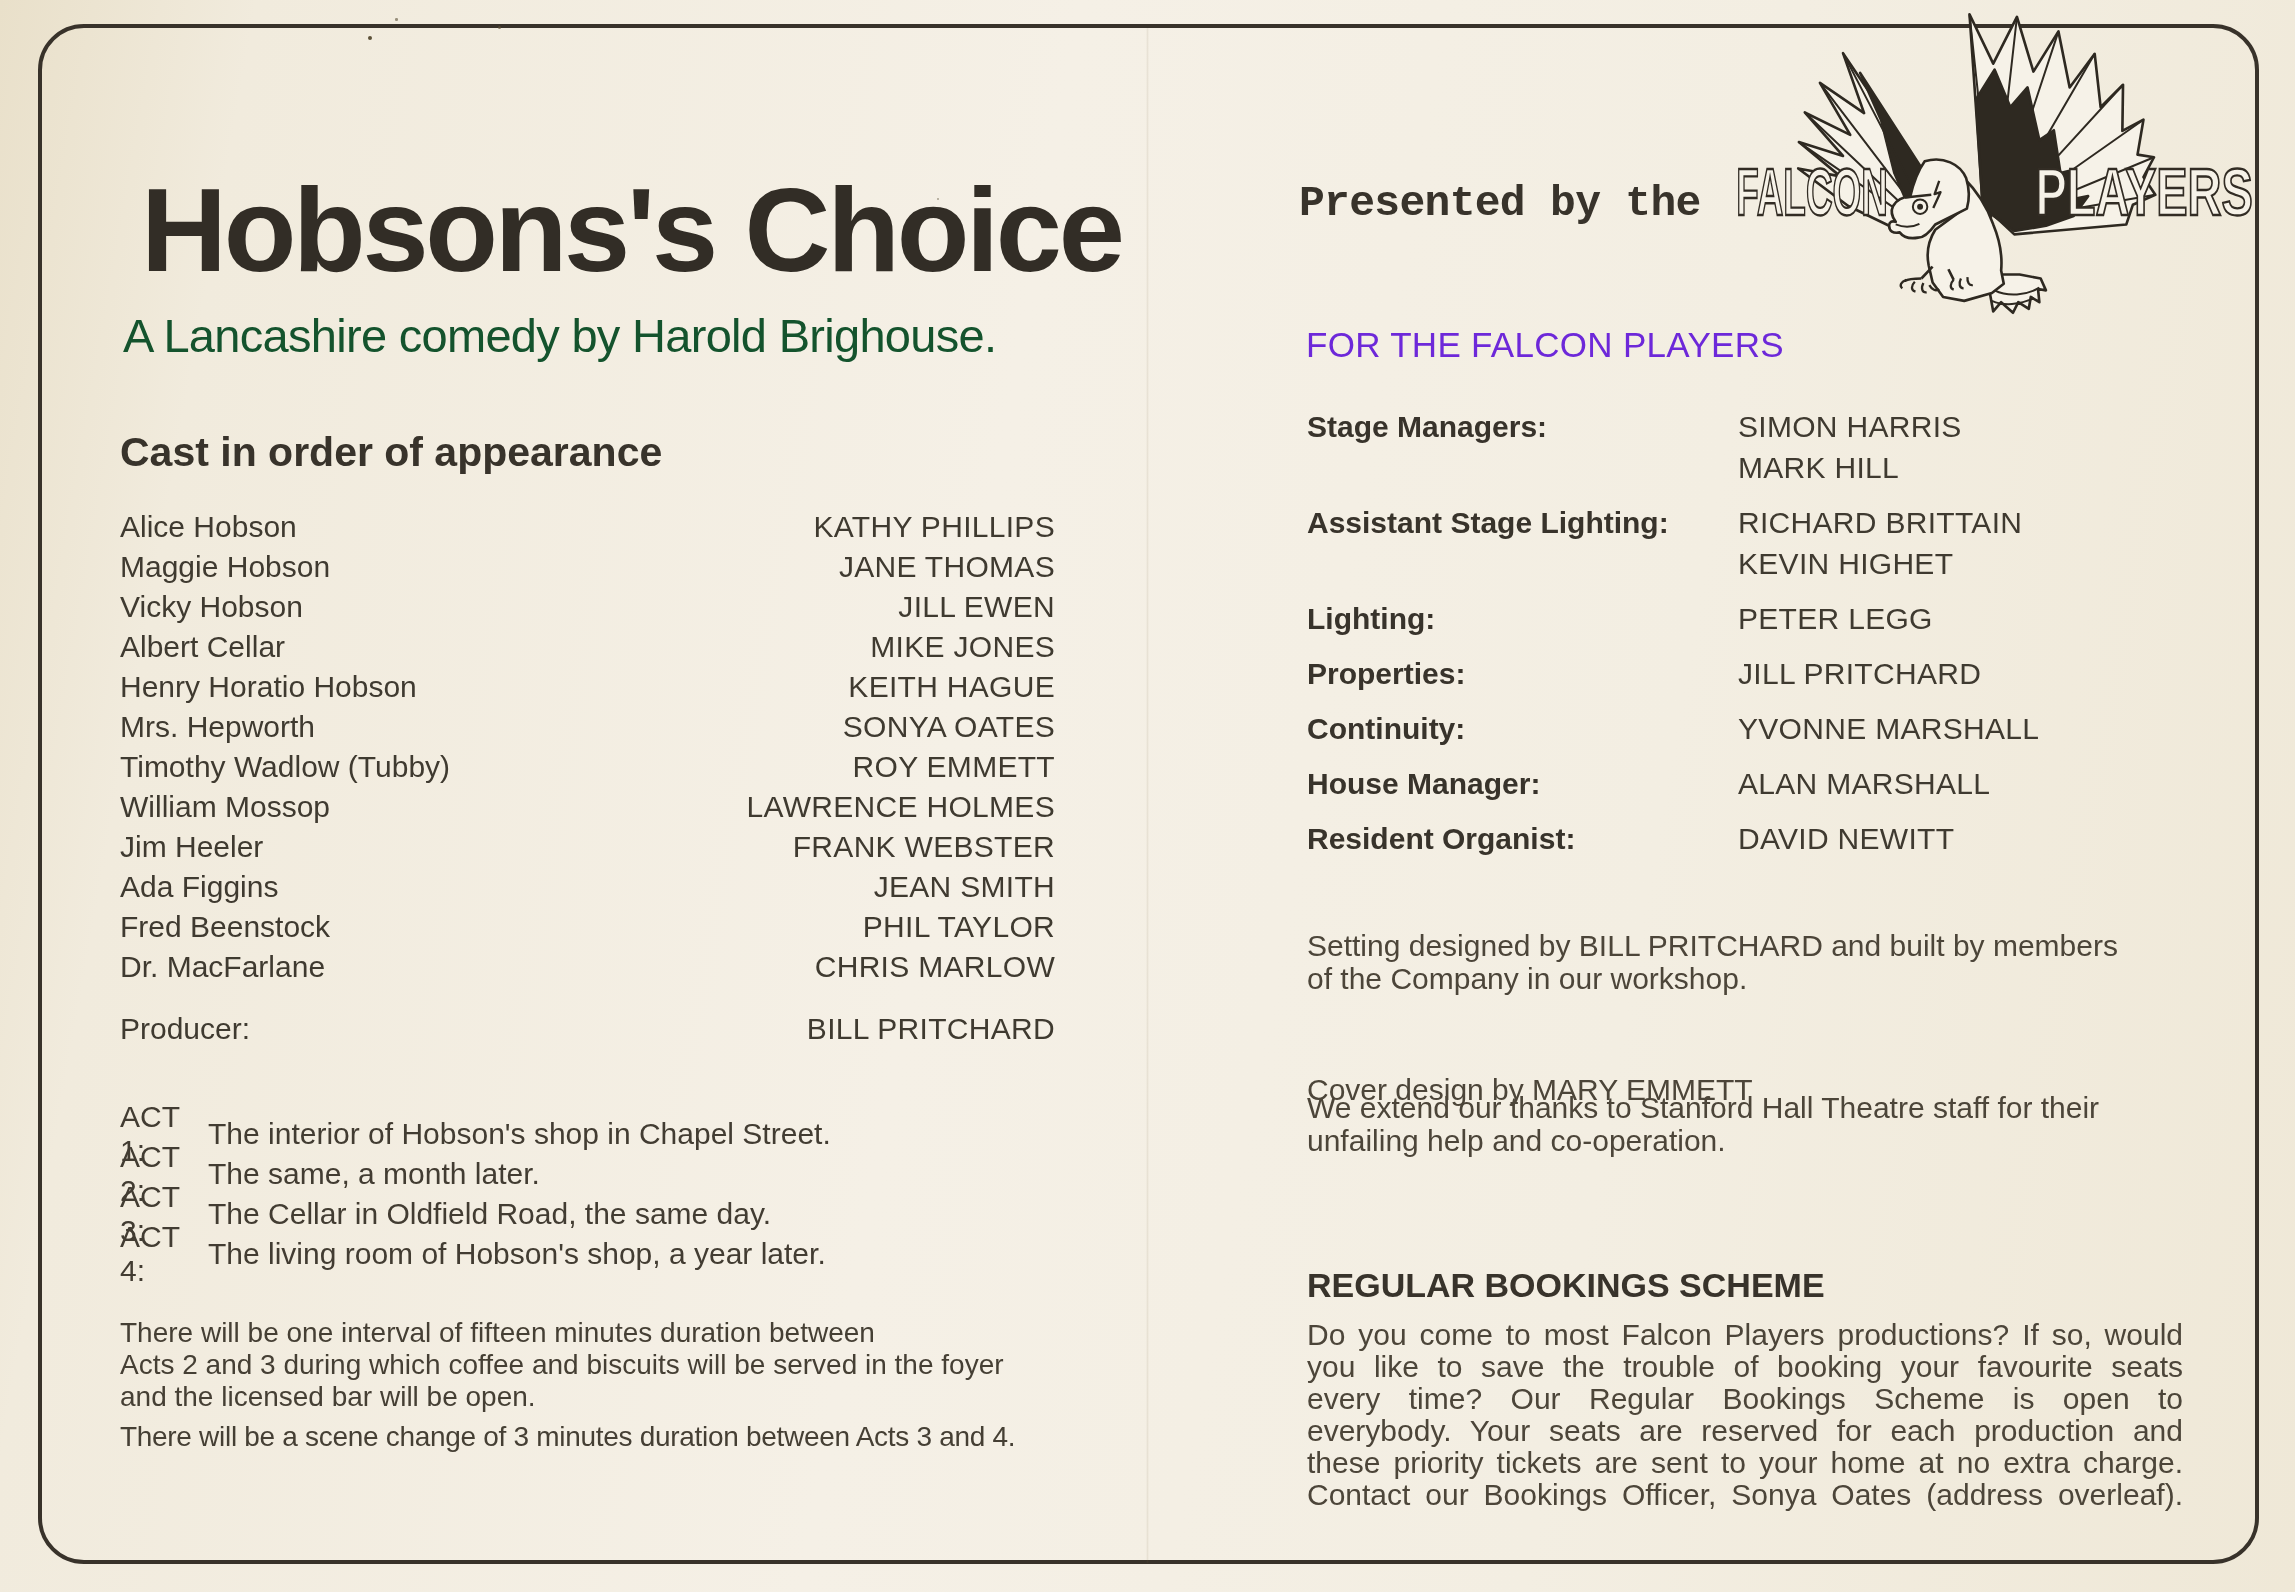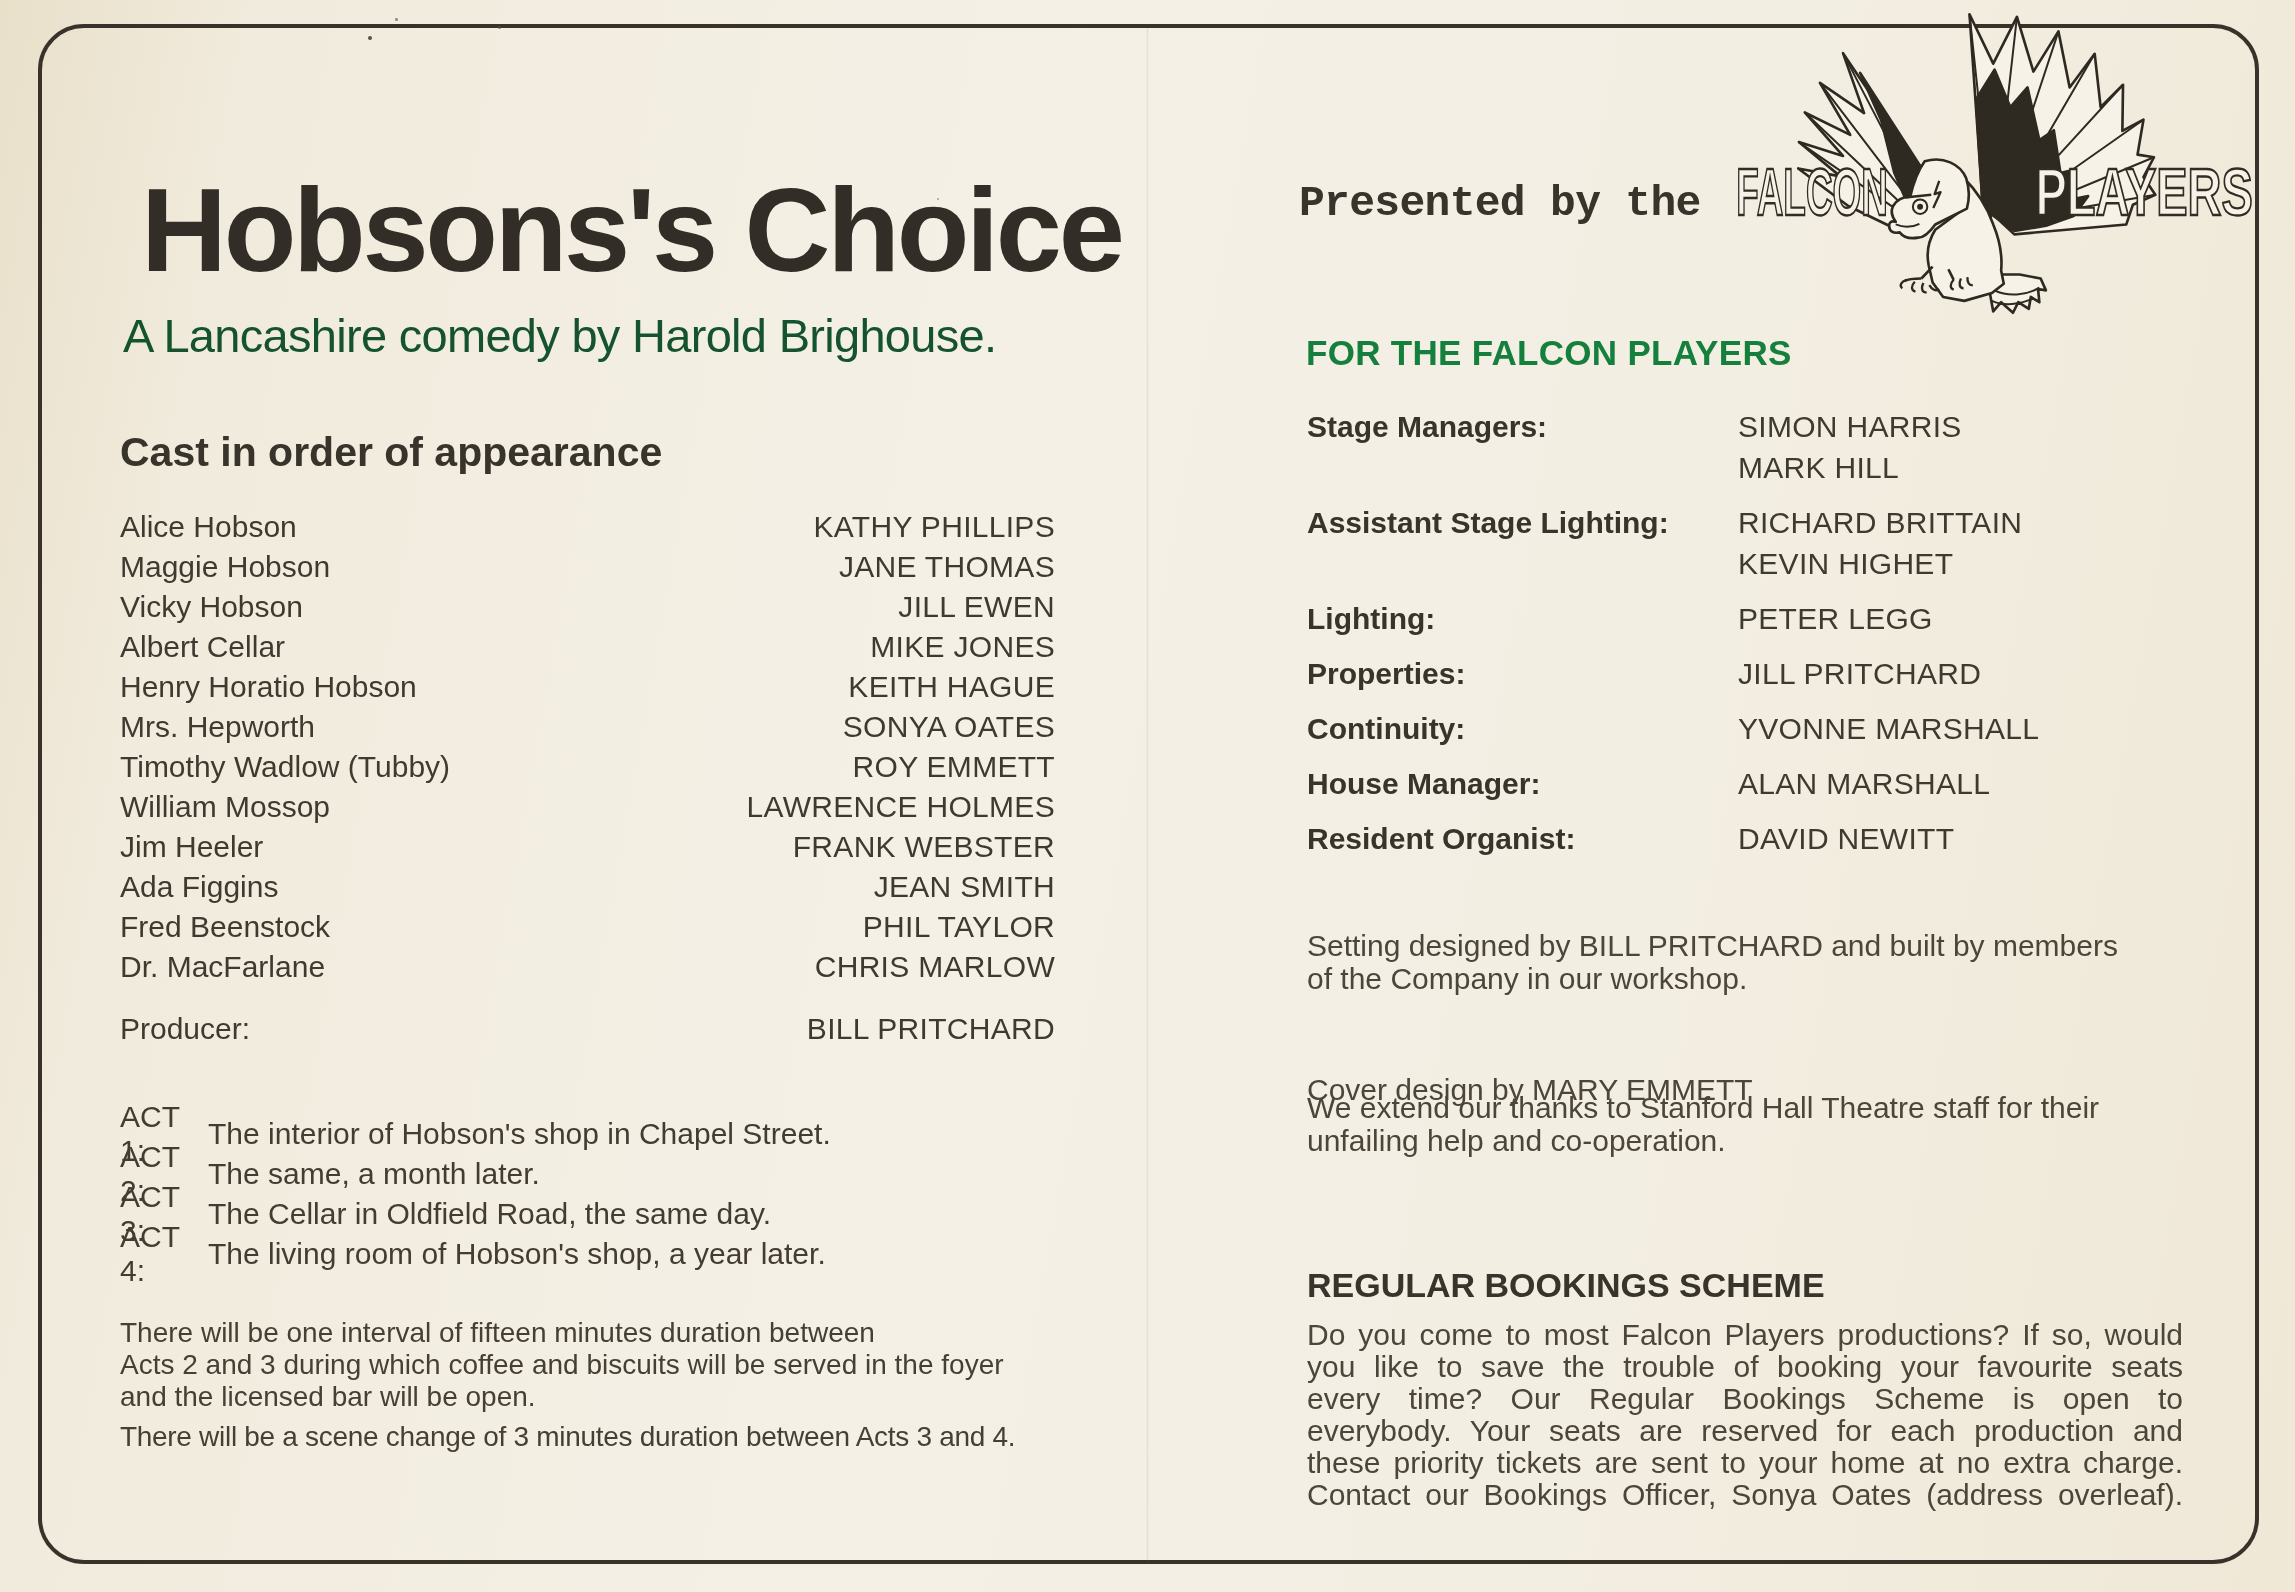--- a/index.html
+++ b/index.html
@@ -49,22 +49,22 @@
   }
   .note-interval{top:1317px;}
   .note-scene{top:1421px;letter-spacing:-0.3px;}
   
   .presented{
     position:absolute;left:1299px;top:179px;
     font-size:43px;font-weight:bold;letter-spacing:-0.7px;color:#38332b;font-family:Liberation Mono, monospace;
   }
   .logo{position:absolute;left:1731px;top:6.6px;width:535px;height:315px;}
   .for-line{
-    position:absolute;left:1306px;top:333px;
-    font-size:35px;font-weight:bold;letter-spacing:0.3px;color:#15803d;
+    position:absolute;left:1306px;top:325px;
+    font-size:35px;font-weight:normal;letter-spacing:0.3px;color:#6d28d9;
   }
   .crew{position:absolute;left:1307px;top:406px;width:922px;}
   .crew-group{margin-bottom:14px;}
   .crew-row{display:flex;height:41px;align-items:center;}
   .crew-label{width:431px;flex:0 0 431px;font-size:30px;font-weight:bold;color:#38332b;}
   .crew-name{flex:1;font-size:30px;color:#3f3a30;letter-spacing:0.3px;}
   .rnote{
     position:absolute;left:1307px;width:883px;
     font-size:30px;line-height:33px;color:#4c4539;white-space:pre-line;
   }

